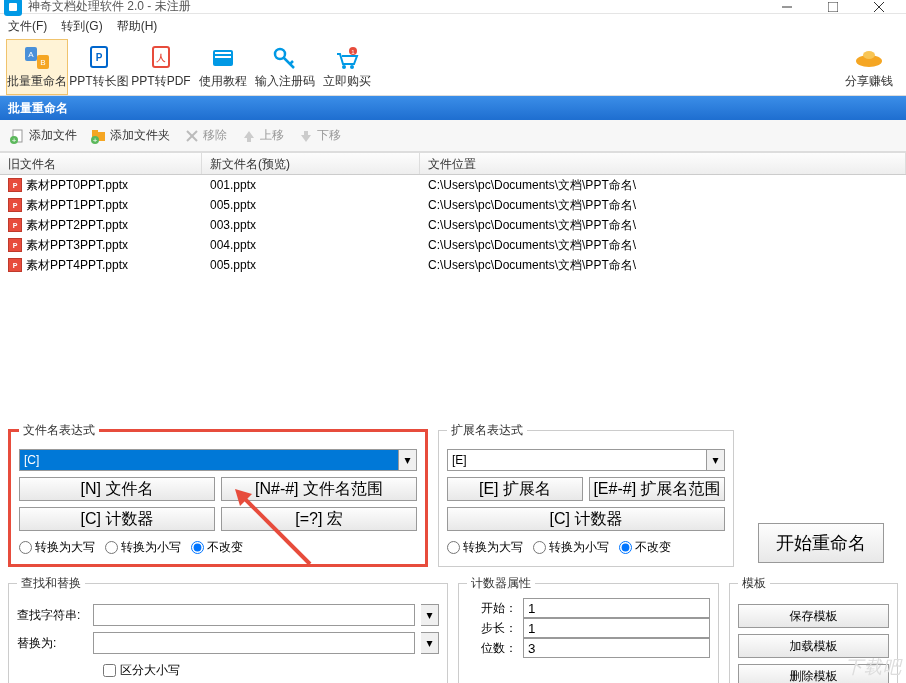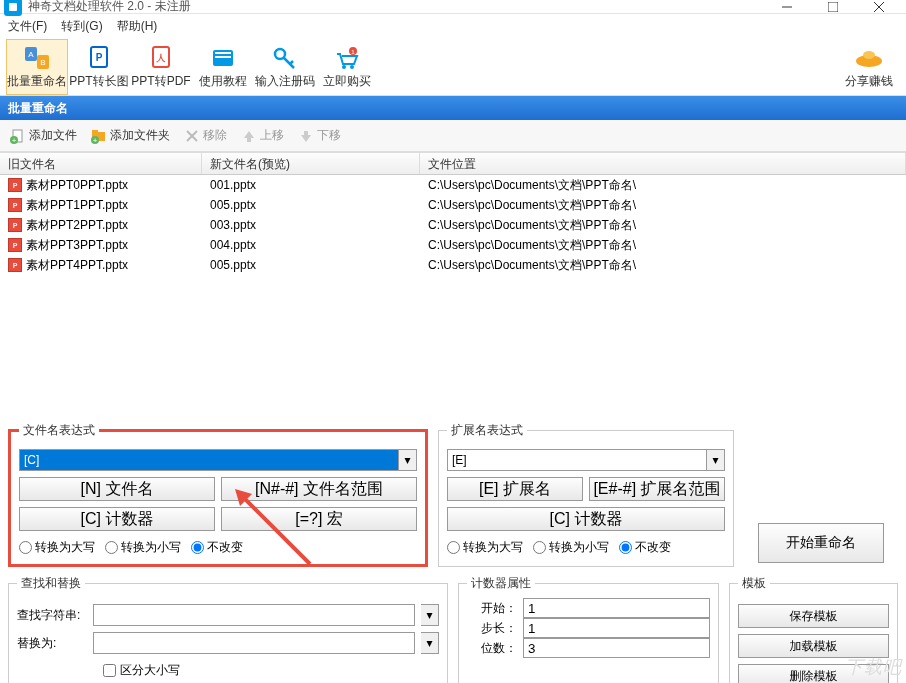--- a/index.html
+++ b/index.html
@@ -58,21 +58,21 @@
 .combo input { flex: 1; height: 22px; border: 1px solid #999; padding: 0 4px; font-size: 12px; }
 .combo input.sel { background: #0078d7; color: #fff; }
 .combo .dd { width: 18px; border: 1px solid #999; border-left: none; background: #f0f0f0; display: flex; align-items: center; justify-content: center; cursor: pointer; }
 
 .btnrow { display: flex; gap: 6px; margin-top: 6px; }
 .btn { flex: 1; height: 24px; border: 1px solid #999; background: linear-gradient(#fdfdfd, #e8e8e8); display: flex; align-items: center; justify-content: center; cursor: pointer; font-size: 16px; }
 
 .radios { display: flex; gap: 10px; margin-top: 8px; align-items: center; }
 .radios label { display: flex; align-items: center; gap: 3px; cursor: pointer; }
 
-.bigbtn { width: 126px; height: 40px; border: 1px solid #999; background: linear-gradient(#fdfdfd, #e8e8e8); display: flex; align-items: center; justify-content: center; font-size: 14px; cursor: pointer; }
+.bigbtn { width: 126px; height: 40px; border: 1px solid #999; background: linear-gradient(#fdfdfd, #e8e8e8); display: flex; align-items: center; justify-content: center; font-size: 18px; cursor: pointer; }
 
 .row2 { display: flex; gap: 10px; margin-top: 8px; }
 .fr-col1 { width: 440px; }
 .fr-col2 { width: 182px; }
 .fr-col3 { flex: 1; }
 
 .frrow { display: flex; align-items: center; gap: 6px; margin-top: 6px; }
 .frrow .lab { width: 70px; text-align: left; }
 .frrow .inp { flex: 1; height: 22px; border: 1px solid #999; padding: 0 4px; }
 .frrow .dd { width: 18px; height: 22px; border: 1px solid #999; border-left: none; background: #f0f0f0; display: flex; align-items: center; justify-content: center; cursor: pointer; }

